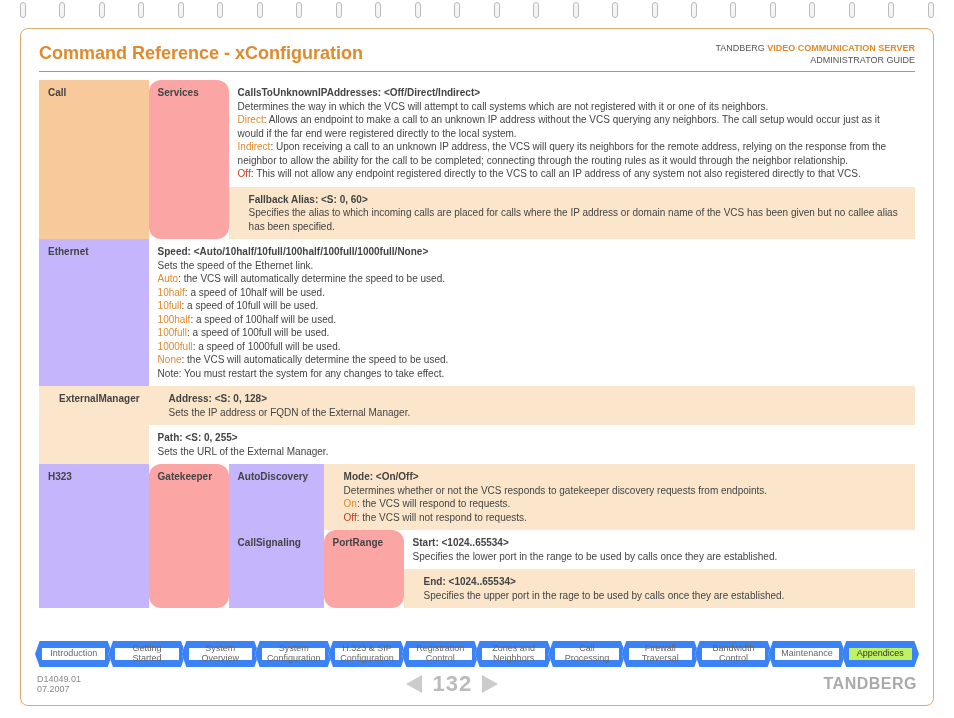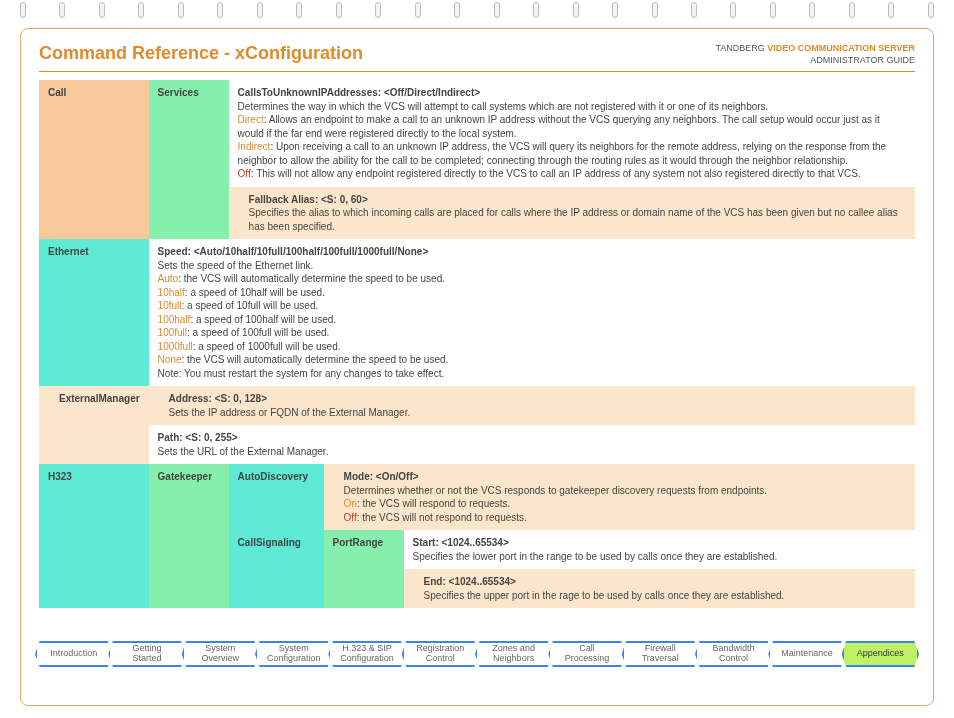--- a/index.html
+++ b/index.html
@@ -14,30 +14,30 @@
   .title { color: #e08a2c; font-size: 18px; font-weight: bold; }
   .header-right { text-align: right; font-size: 9px; color: #555; line-height: 1.3; }
   .header-right .prod { color: #e08a2c; font-weight: bold; }
   .hr { height: 1px; background: #e08a2c; margin: 5px 0 8px 0; }
 
   .content { font-size: 10px; color: #444; line-height: 1.35; }
   table.ref { border-collapse: collapse; width: 100%; }
   td { vertical-align: top; padding: 6px 9px; }
   .c-orange { background: #f7c99b; }
   .c-tan    { background: #fbe6cc; padding-left: 20px; }
-  .c-grey   { background: #86efac; }
-  .c-ltgrey { background: #5eead4; }
+  .c-grey   { background: #fca5a5; border-radius: 12px; }
+  .c-ltgrey { background: #c4b5fd; }
   .bold { font-weight: bold; }
   .kw-o { color: #e08a2c; }
   .kw-r { color: #c04020; }
 
   
   .tabs { position: absolute; left: 14px; right: 14px; bottom: 38px; display: flex; gap: 0; height: 26px; }
   .tab { flex: 1; font-size: 9px; color: #666; display: flex; align-items: center; justify-content: center; text-align: center; line-height: 1.1;
-         background: #fff; border: 2px solid #3b82f6; position: relative; clip-path: polygon(6% 0, 94% 0, 100% 50%, 94% 100%, 6% 100%, 0 50%); margin-left: -4px; padding: 0 3px; }
+         background: #fff; border: 7px solid #3b82f6; position: relative; clip-path: polygon(6% 0, 94% 0, 100% 50%, 94% 100%, 6% 100%, 0 50%); margin-left: -4px; padding: 0 3px; }
   .tab.first { margin-left: 0; }
   .tab.active { background: #bef264; color: #333; }
 
   .footer { position: absolute; left: 16px; right: 16px; bottom: 8px; display: flex; justify-content: space-between; align-items: center; font-size: 9px; color: #888; }
   .pagenum { font-size: 22px; color: #bbb; font-weight: bold; letter-spacing: 1px; display: flex; align-items: center; gap: 10px; }
   .arrow { width: 0; height: 0; display: inline-block; }
   .arrow.l { border-top: 9px solid transparent; border-bottom: 9px solid transparent; border-right: 16px solid #ccc; }
   .arrow.r { border-top: 9px solid transparent; border-bottom: 9px solid transparent; border-left: 16px solid #ccc; }
   .brand { font-size: 16px; color: #aaa; font-weight: 900; letter-spacing: 0.5px; }
 
@@ -177,14 +177,25 @@
     <div class="tab">H.323 &amp; SIP<br>Configuration</div>
     <div class="tab">Registration<br>Control</div>
     <div class="tab">Zones and<br>Neighbors</div>
     <div class="tab">Call<br>Processing</div>
     <div class="tab">Firewall<br>Traversal</div>
     <div class="tab">Bandwidth<br>Control</div>
     <div class="tab">Maintenance</div>
     <div class="tab active">Appendices</div>
   </div>
 
+  <div class="footer">
+    <div>
+      <span>D14049.01</span><br><span>07.2007</span>
+    </div>
+    <div class="pagenum">
+      <span class="arrow l"></span>
+      <span>132</span>
+      <span class="arrow r"></span>
+    </div>
+    <div class="brand">TANDBERG</div>
+  </div>
 
 </div>
 
 </body></html>

